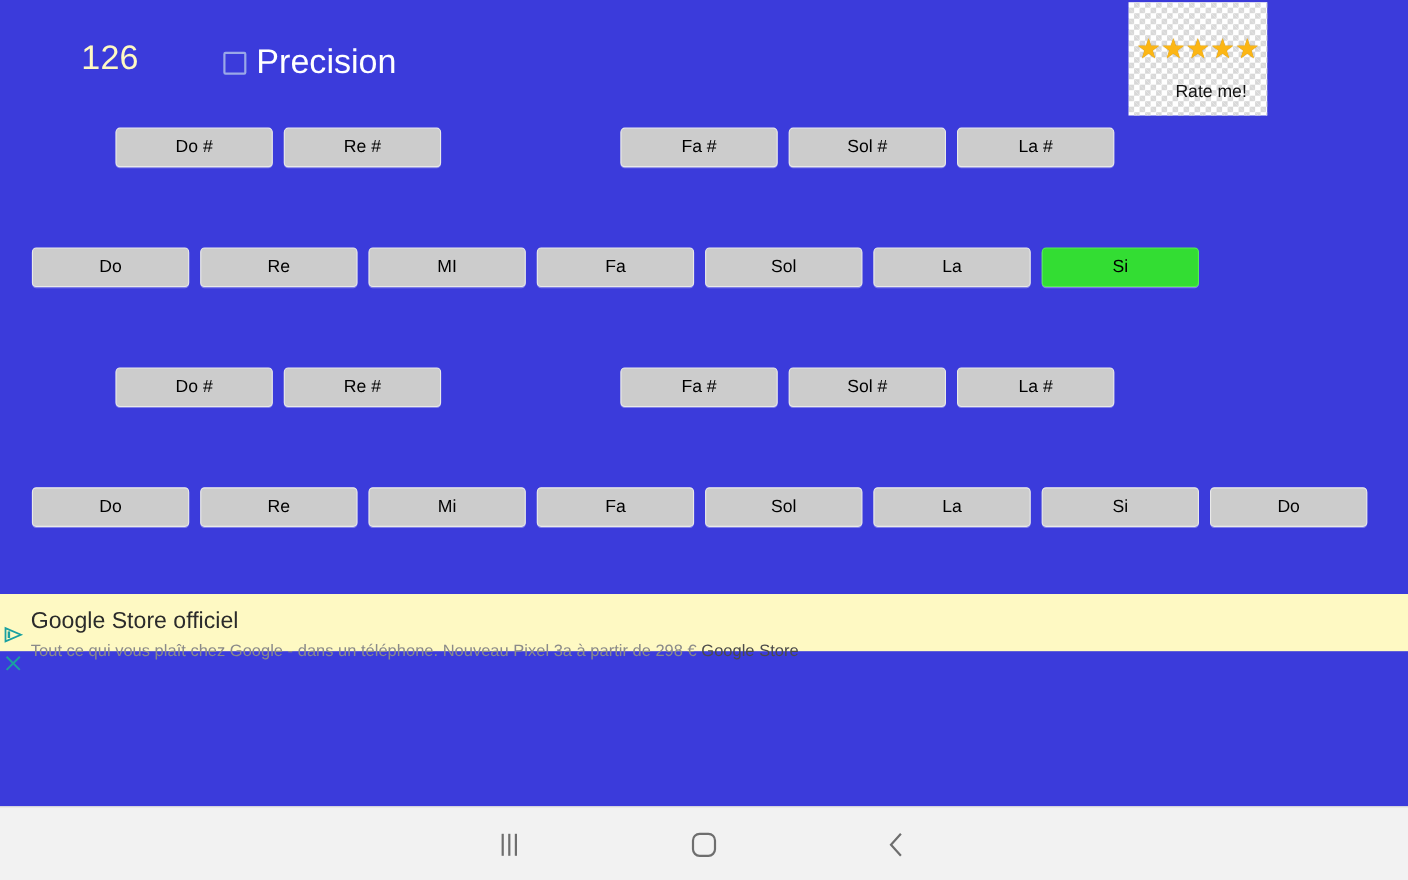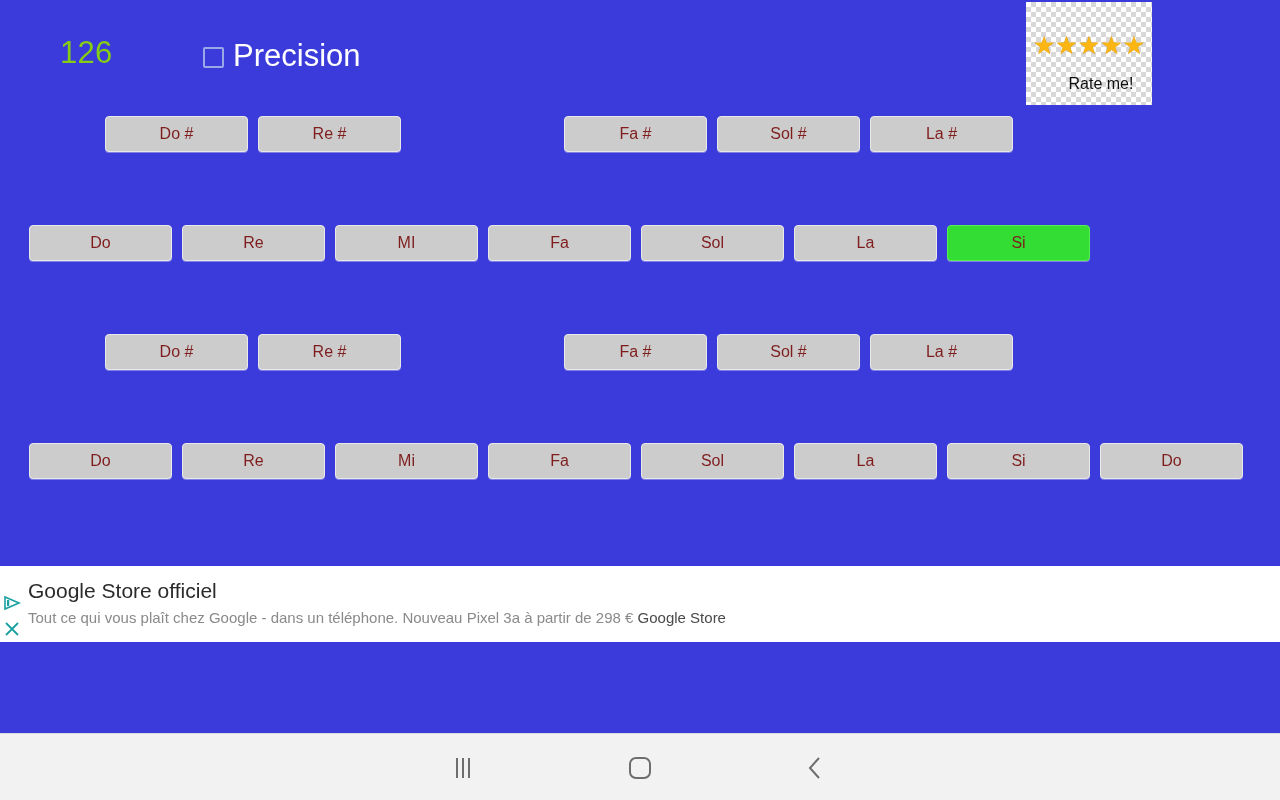--- a/index.html
+++ b/index.html
@@ -22,21 +22,22 @@
   .header {
     position: absolute;
     left: 0; top: 0;
     width: 1280px;
     height: 110px;
   }
   .freq-value {
     position: absolute;
     left: 60px; top: 32px;
     width: 80px;
-    color: #84cc16;
+    text-align: center;
+    color: #fef9c3;
     font-size: 31px;
     line-height: 42px;
     letter-spacing: 0.2px;
   }
   .precision-box {
     position: absolute;
     left: 203px; top: 36px;
     display: flex;
     align-items: center;
     gap: 9px;
@@ -106,38 +107,38 @@
 
   
   .keyboard { position: absolute; left: 0; top: 0; width: 1280px; }
 
   .note-btn {
     position: absolute;
     height: 36px;
     background: #cccccc;
     border: 1px solid #e9e9e9;
     border-radius: 4px;
-    color: #7f1d1d;
+    color: #000000;
     font-size: 16px;
     line-height: 34px;
     text-align: center;
     box-shadow: 0 1px 0 rgba(255,255,255,0.35);
   }
   .note-btn.active {
     background: #33dd33;
     border-color: #55ee55;
   }
 
   
   .ad-banner {
     position: absolute;
-    left: 0; top: 566px;
-    width: 1280px;
-    height: 76px;
-    background: #ffffff;
+    left: 0; top: 540px;
+    width: 1280px;
+    height: 52px;
+    background: #fef9c3;
   }
   .ad-choices {
     position: absolute;
     left: 2px; top: 28px;
     width: 22px;
     height: 44px;
   }
   .ad-choices svg { display: block; }
   .ad-close {
     position: absolute;

